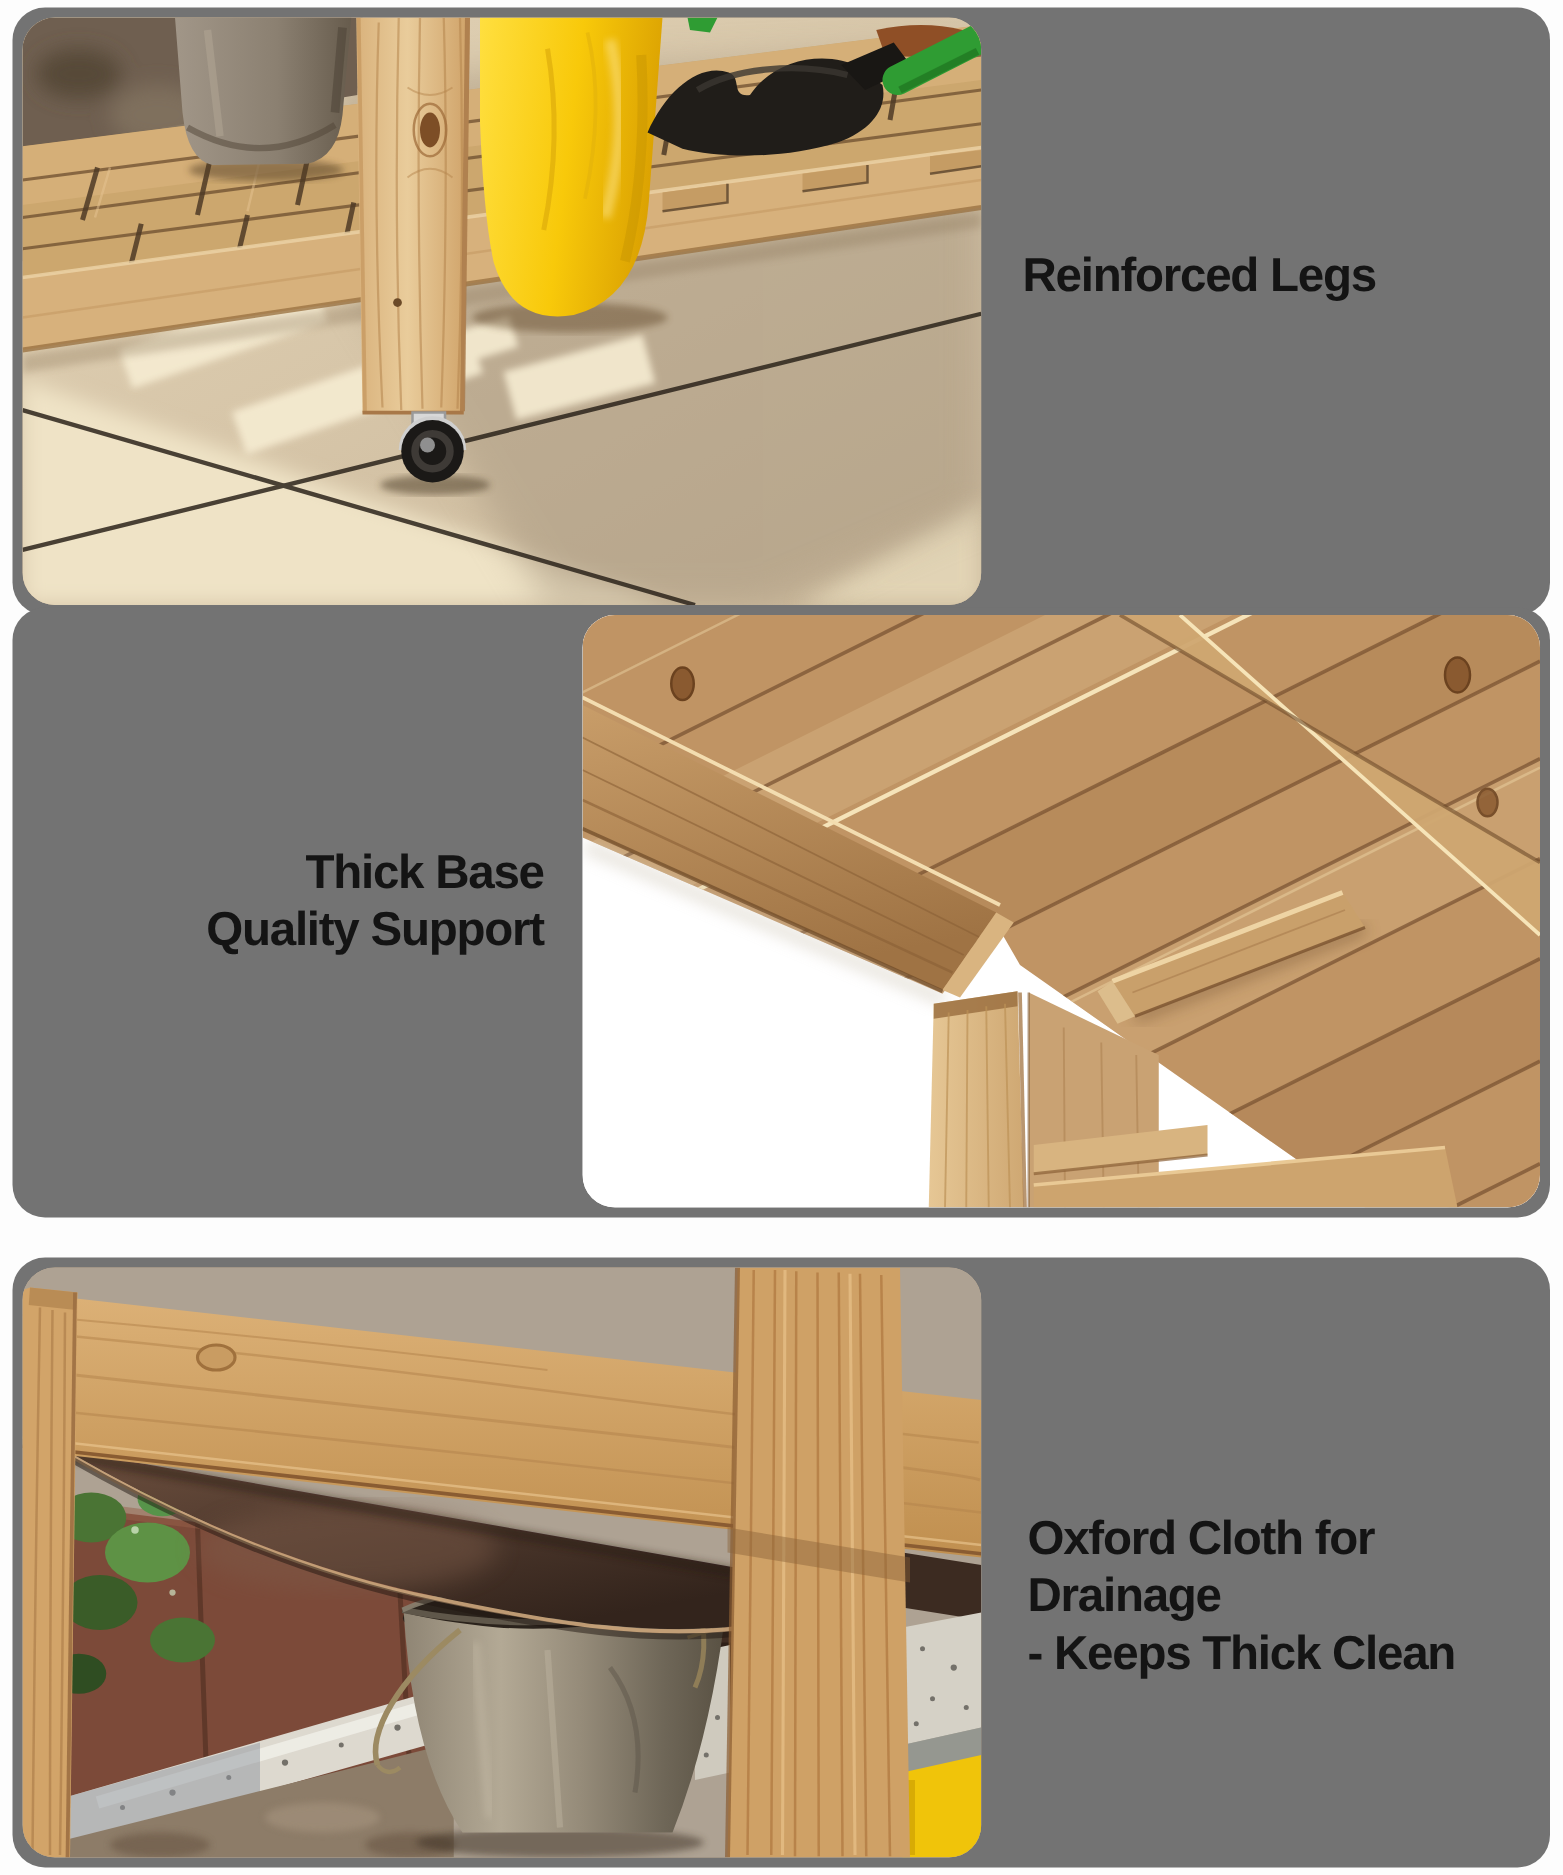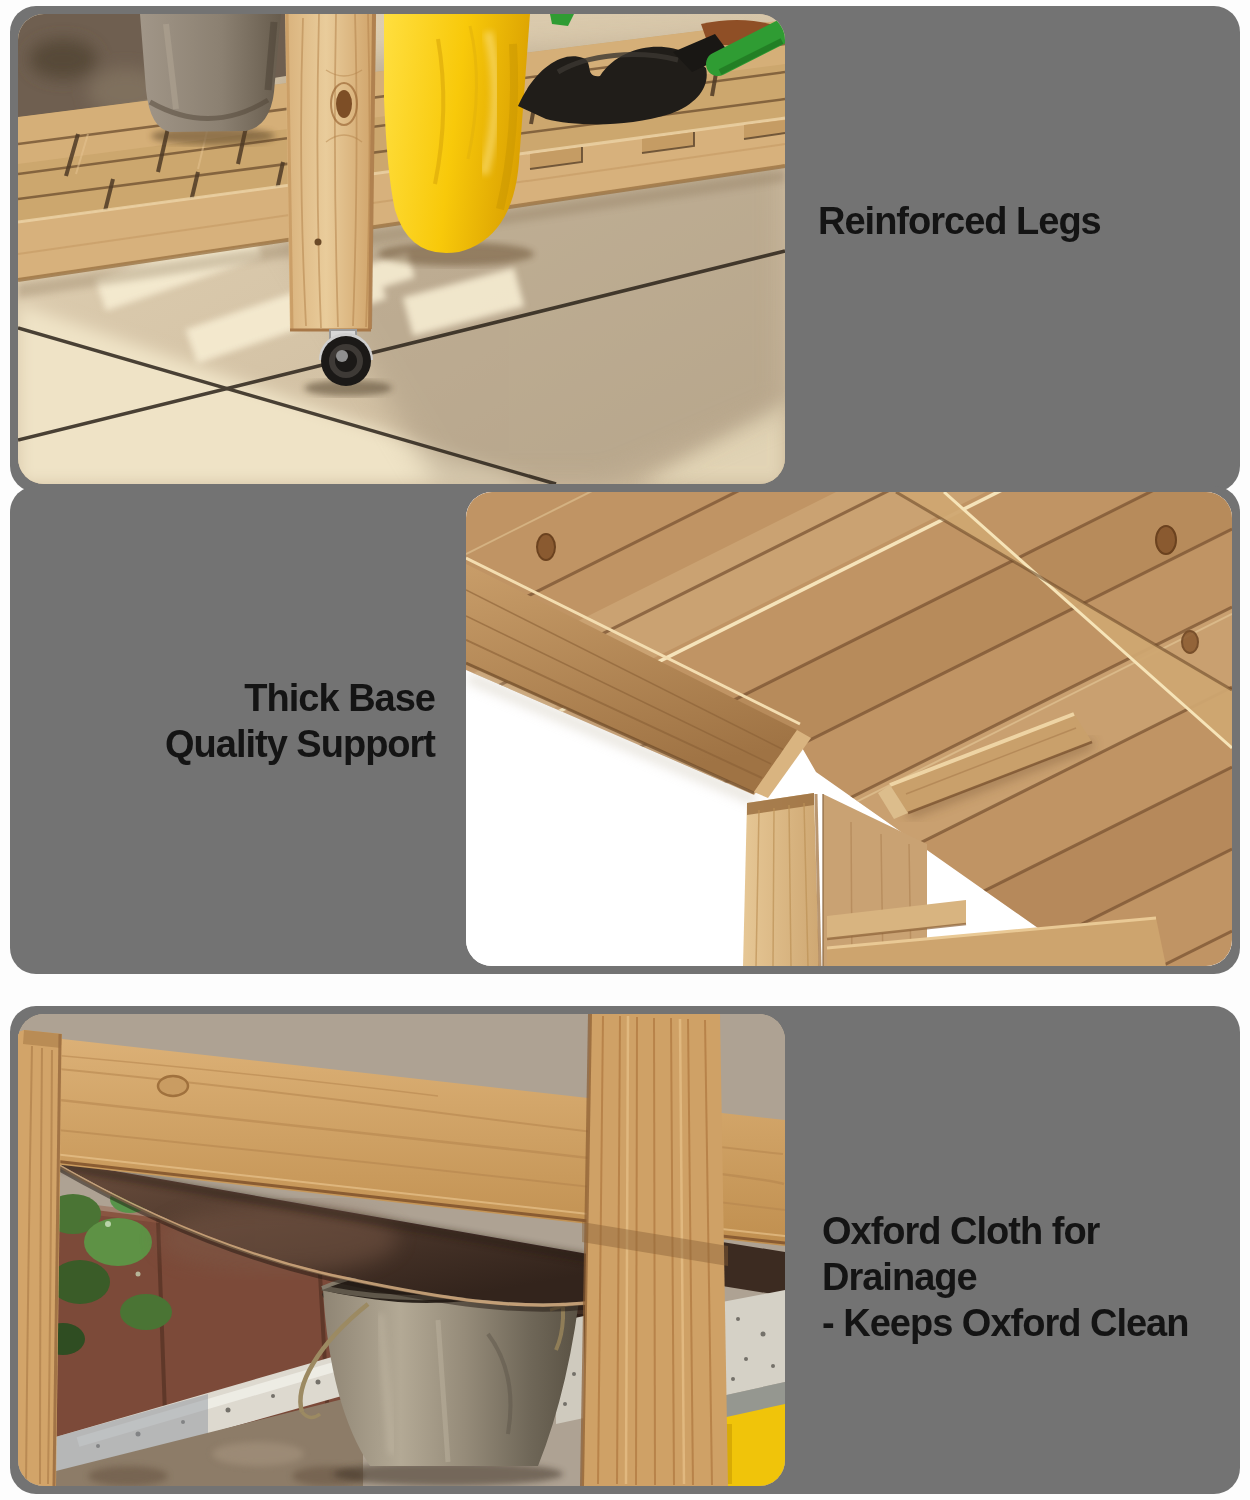--- a/index.html
+++ b/index.html
@@ -442,17 +442,17 @@
           <path d="M610,2 L608,470"></path>
             <path d="M662,5 L666,470"></path>
         </g>
         <path d="M572,0 L564,472" stroke="#8a5c32" stroke-width="4" opacity="0.7" fill="none"></path>
         <path d="M564,208 L710,232 L710,252 L564,228 Z" fill="#8a6138" opacity="0.45"></path>
       </svg>
     </div>
     <div class="caption" id="caption3">
       <div>Oxford Cloth for</div>
       <div>Drainage</div>
-      <div>- Keeps Oxford Clean</div>
+      <div>- Keeps Thick Clean</div>
     </div>
   </section>
 
 </div>
 
 </body></html>

